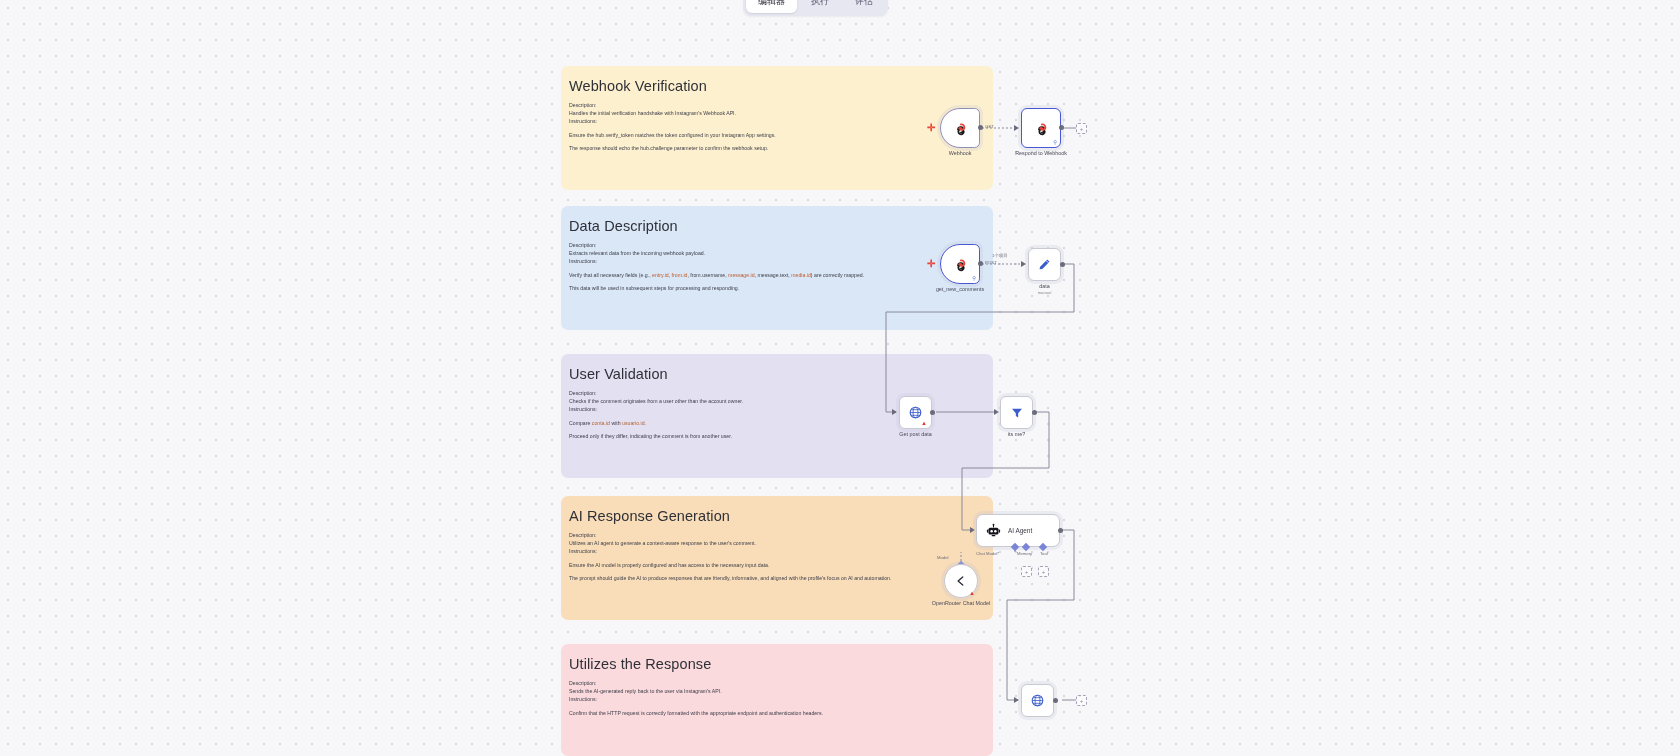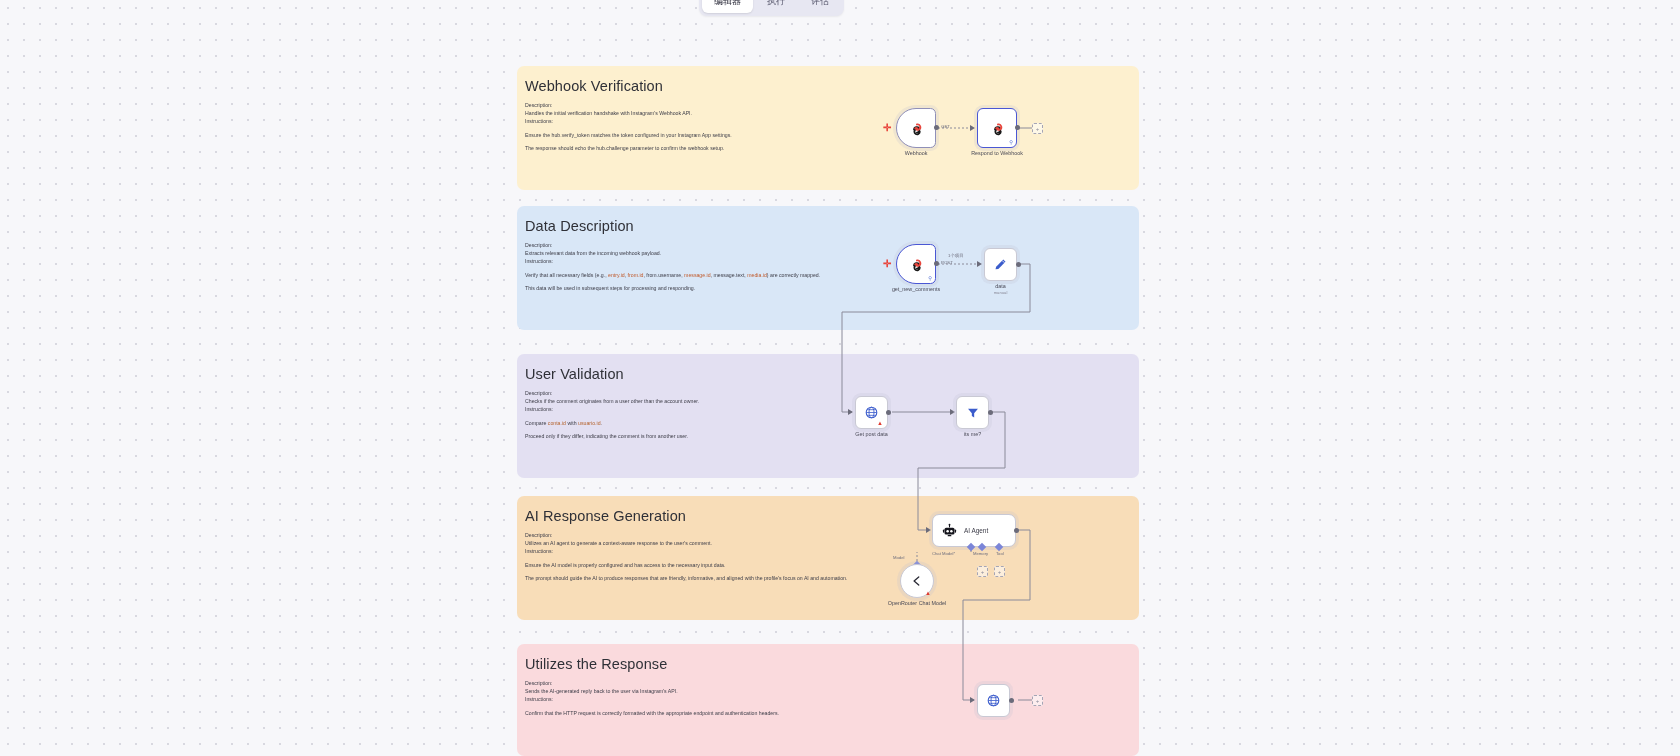--- a/index.html
+++ b/index.html
@@ -4,39 +4,39 @@
 <style>
   html,body{margin:0;padding:0;}
   body{
     width:1680px;height:756px;overflow:hidden;
     background-color:#f7f7fa;
     background-image:radial-gradient(circle, #d8d8e0 1px, transparent 1px);
     background-size:16px 16px;
     font-family:"Liberation Sans", sans-serif;
     position:relative;
   }
-  .canvas{position:absolute;inset:0;}
+  .canvas{position:absolute;inset:0;margin-left:44px;}
 
   
   .tabstrip{
     position:absolute;left:699px;top:-14px;
     display:flex;align-items:flex-end;
     background:#e7e7f2;border-radius:8px;
     padding:3px;gap:2px;
     box-shadow:0 1px 2px rgba(0,0,0,.06);
   }
   .tab{
     font-size:9px;color:#56566b;
     padding:6px 12px 5px 12px;border-radius:6px;white-space:nowrap;
   }
   .tab.active{background:#ffffff;color:#2b2b3a;box-shadow:0 1px 2px rgba(0,0,0,.10);}
 
   
   .note{
-    position:absolute;left:517px;width:622px;
+    position:absolute;left:517px;width:432px;
     border-radius:7px;
     box-sizing:border-box;
     padding:13px 0 0 8px;
     overflow:hidden;
   }
   .note-title{
     font-size:14.5px;font-weight:400;color:#2f3037;letter-spacing:.1px;
     margin:0 0 6px 0;line-height:1.1;
   }
   .note-body{font-size:5.2px;line-height:1.55;color:#3d3d48;}

